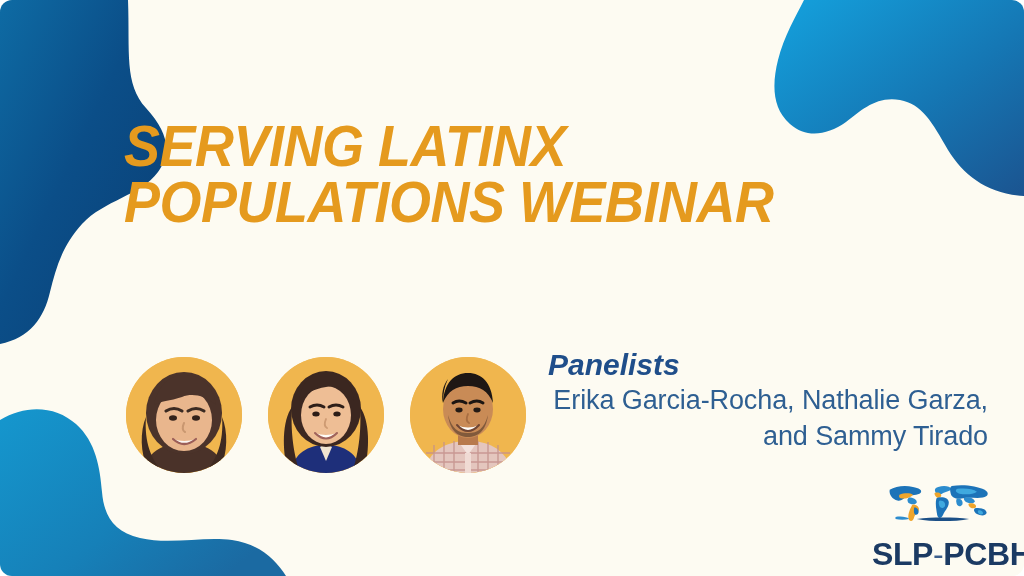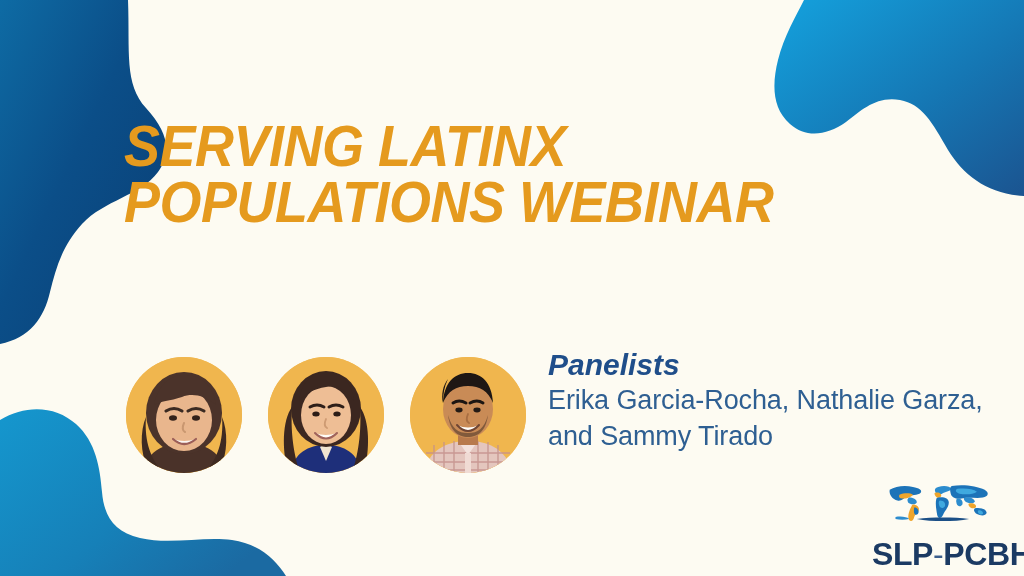--- a/index.html
+++ b/index.html
@@ -7,20 +7,21 @@
     padding: 0;
     background: #ffffff;
   }
   #slide {
     position: relative;
     width: 1024px;
     height: 576px;
     overflow: hidden;
     background: #FDFBF2;
     font-family: "Liberation Sans", sans-serif;
+    border-radius: 12px;
   }
 
   
   .blob-layer {
     position: absolute;
     left: 0; top: 0;
     width: 1024px;
     height: 576px;
     pointer-events: none;
   }
@@ -95,20 +96,21 @@
     color: #1F4E8A;
     margin-bottom: 2px;
   }
   .panelists-names {
     font-family: "Liberation Sans", sans-serif;
     font-weight: normal;
     font-size: 27px;
     line-height: 1.32;
     color: #2E5F92;
     letter-spacing: -0.1px;
+    text-align: right;
   }
 
   
   .logo {
     position: absolute;
     left: 872px;
     top: 478px;
     width: 142px;
     height: 78px;
     text-align: center;

